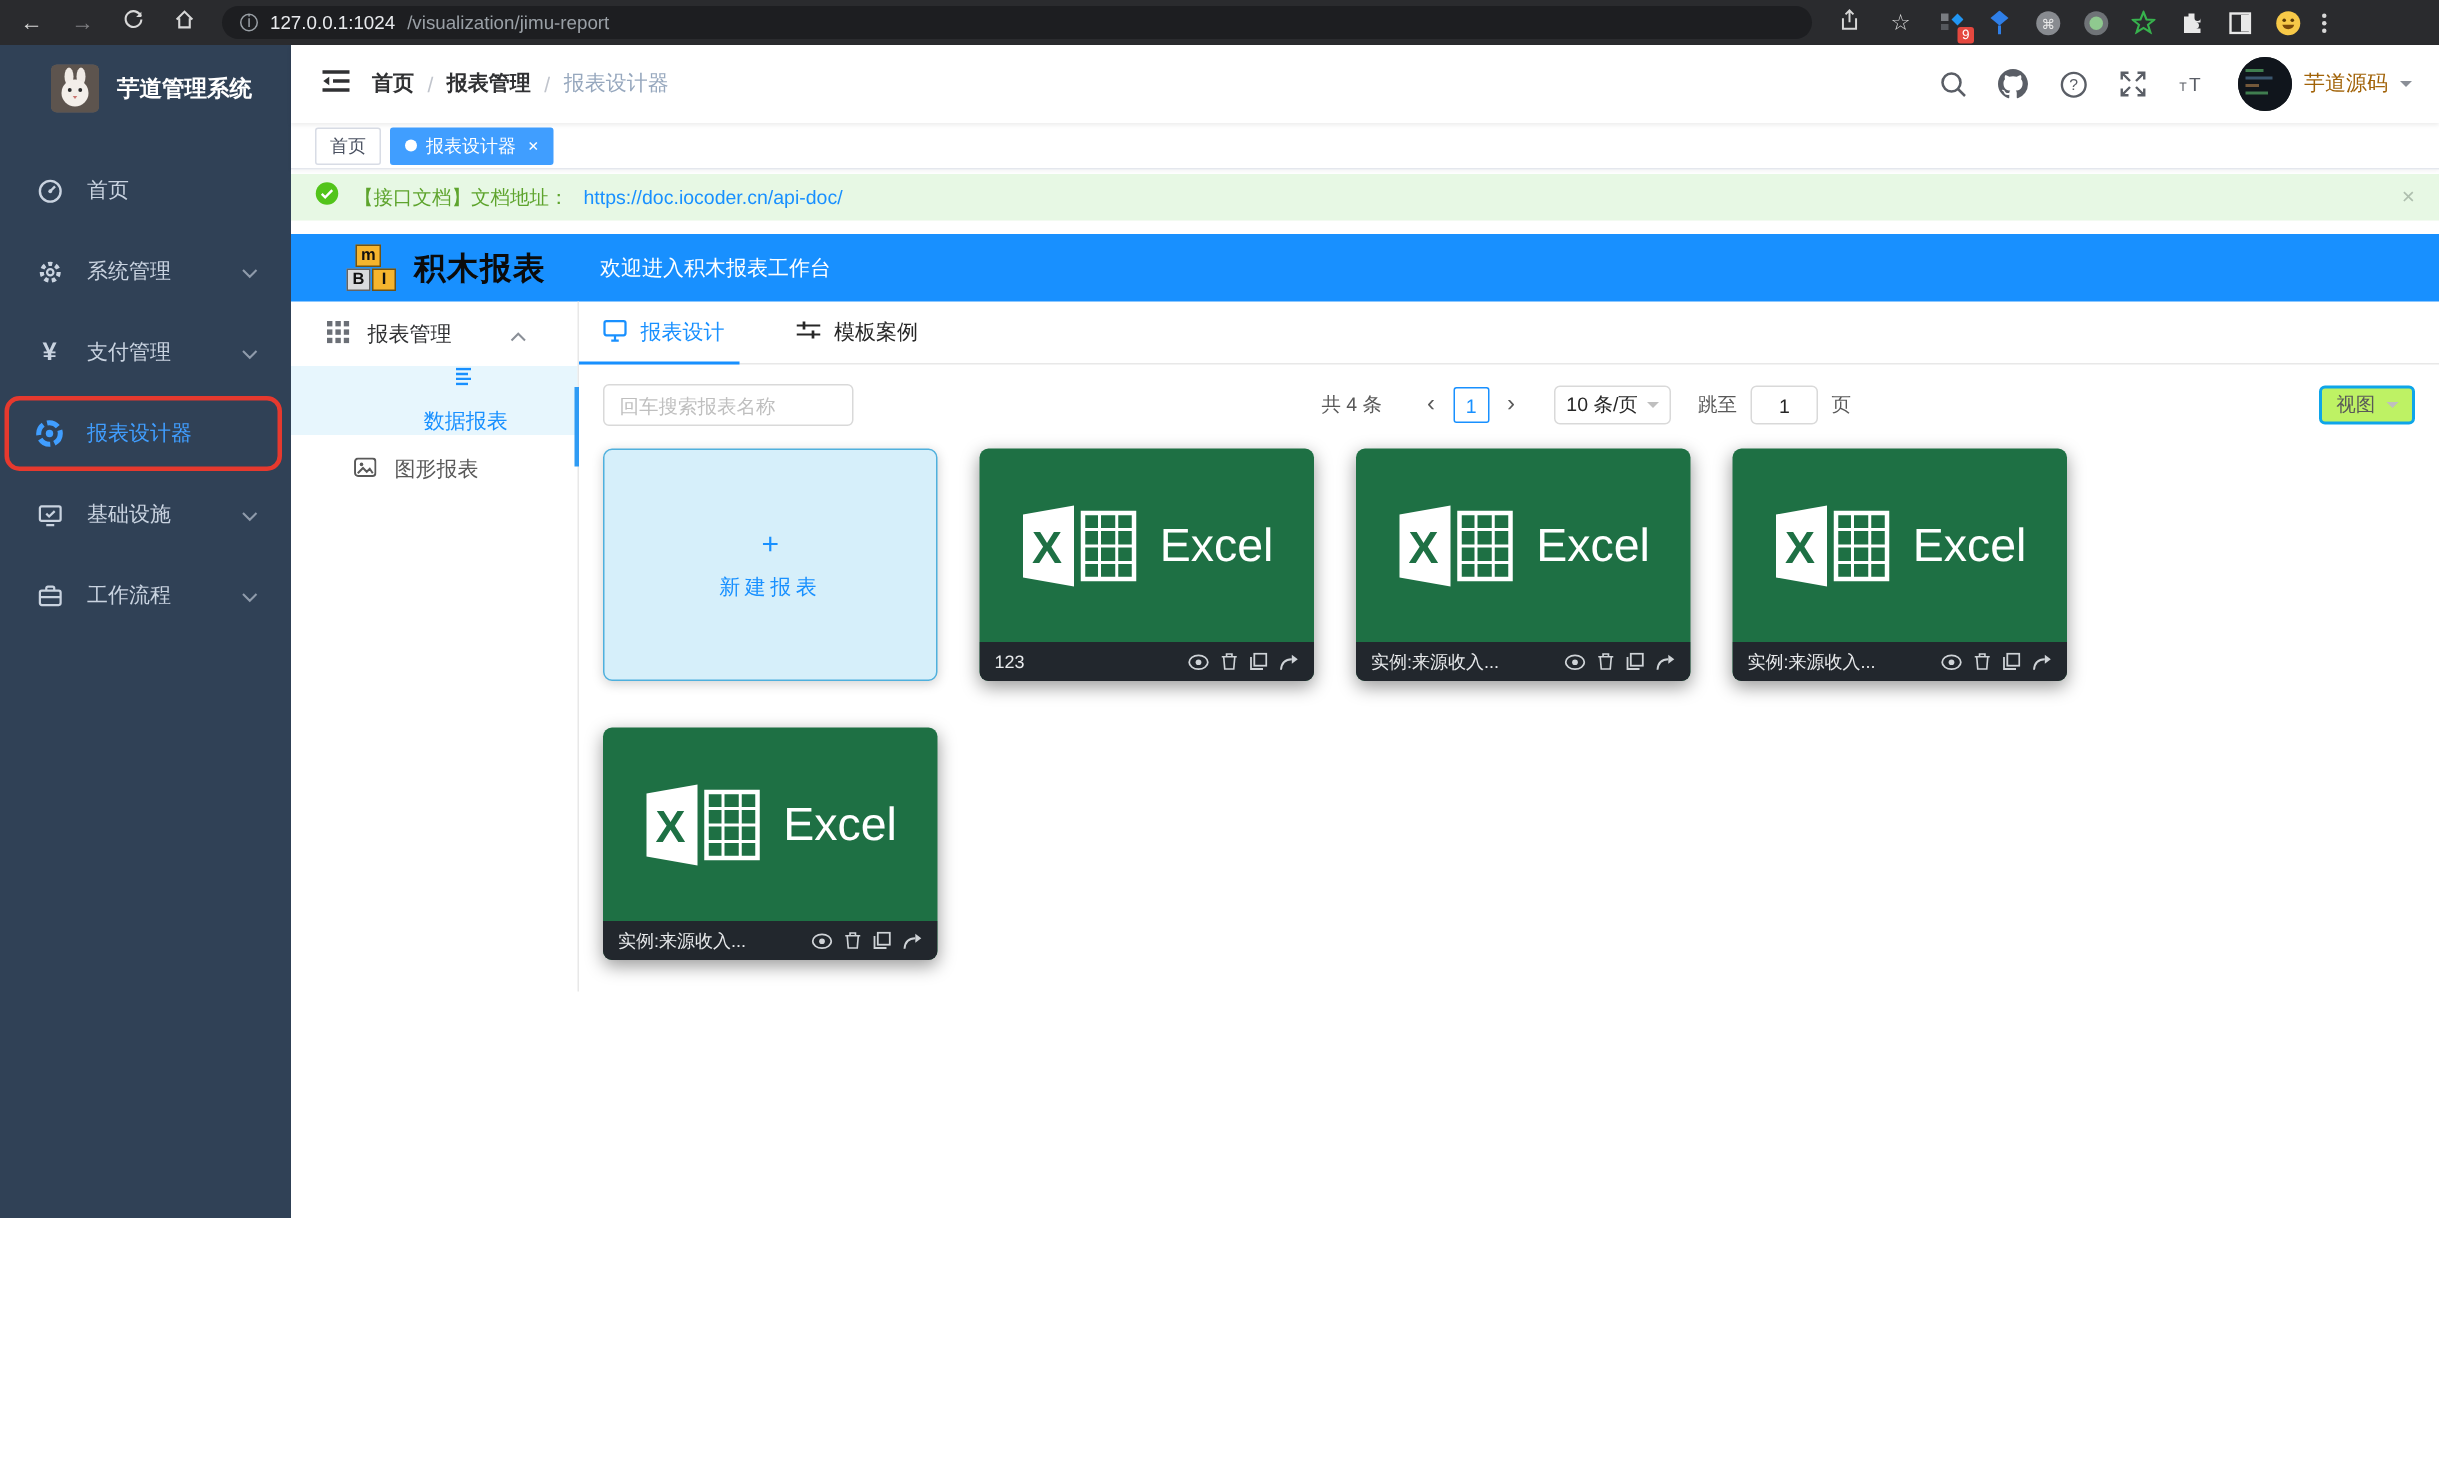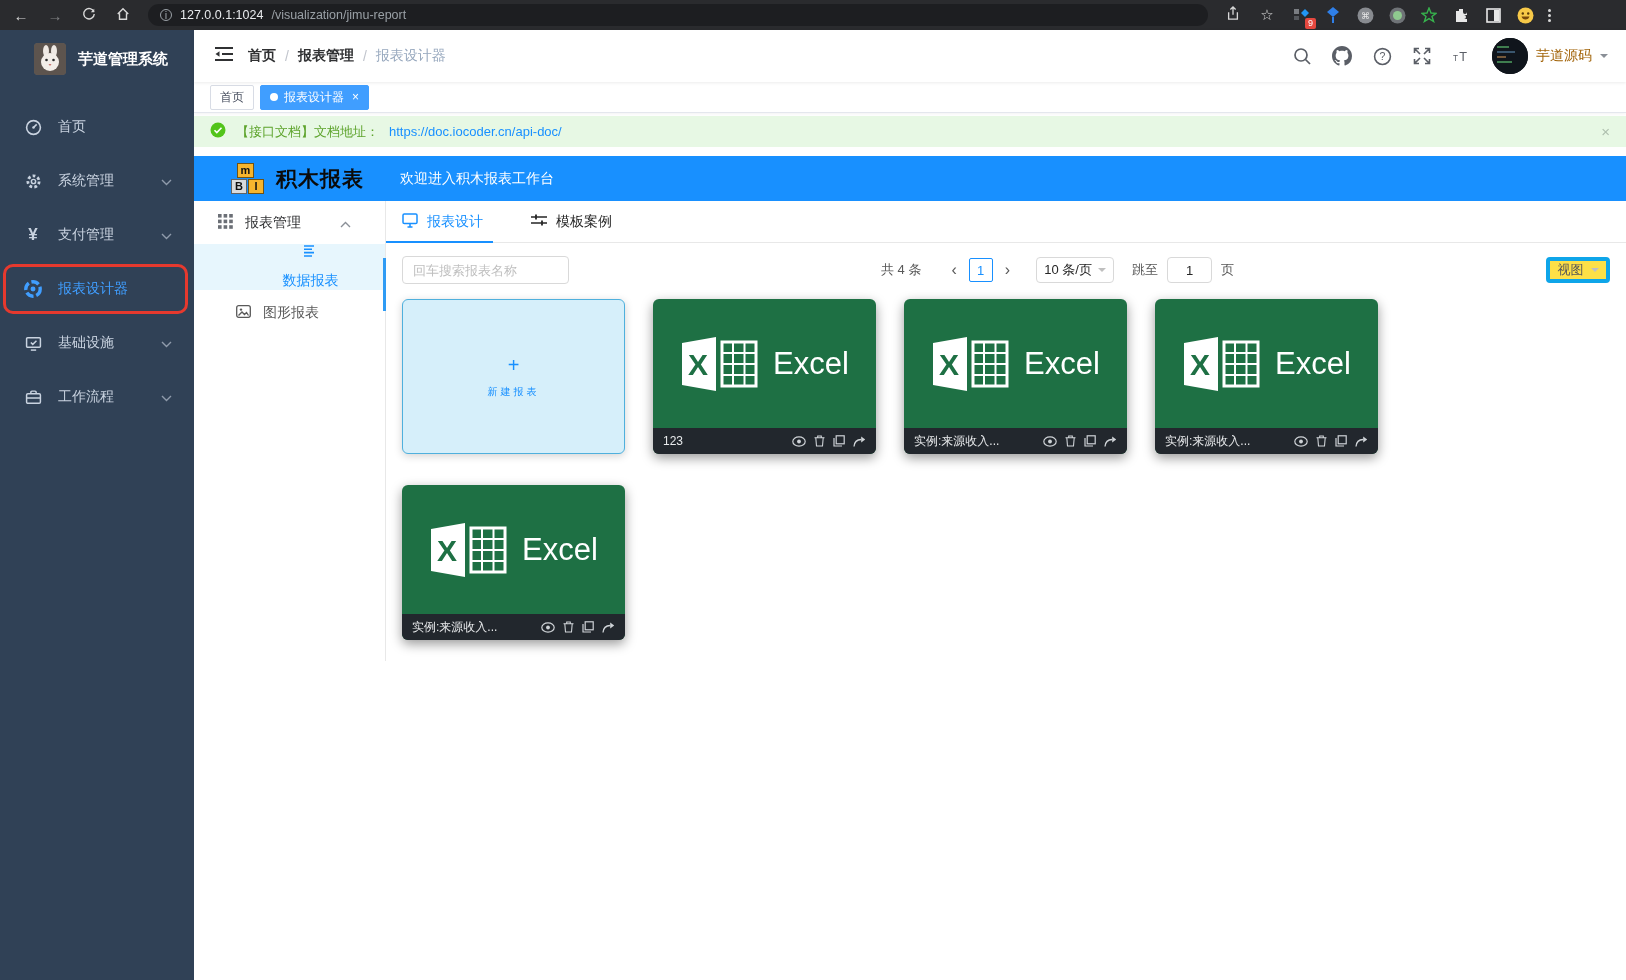--- a/index.html
+++ b/index.html
@@ -18,21 +18,21 @@
   .url-host { color:#e8eaed; font-size:12.5px; }
   .url-path { color:#9aa0a6; font-size:12.5px; }
   .ext-zone { display:flex; align-items:center; gap:14px; }
   .ext { width:18px; height:18px; display:flex; align-items:center; justify-content:center; position:relative; }
   .badge9 { position:absolute; right:-6px; bottom:-5px; background:#e5483f; color:#fff;
     font-size:9px; padding:0 3px; border-radius:2px; line-height:11px; }
   .kebab { display:flex; flex-direction:column; gap:2px; }
   .kebab i { width:3px; height:3px; border-radius:50%; background:#d8d8d8; }
 
   
-  .sidebar { position:absolute; top:30px; left:0; width:194px; height:950px; background:#304156; }
+  .sidebar { position:absolute; top:30px; left:0; width:194px; height:782px; background:#304156; }
   .logo-row { display:flex; align-items:center; gap:12px; padding:12px 0 10px 34px; height:56px; }
   .logo-avatar { width:32px; height:32px; border-radius:4px; background:#6b625c; overflow:hidden; flex:0 0 auto;}
   .app-title { color:#fff; font-size:15px; font-weight:bold; }
   .menu { margin-top:14px; }
   .menu-item { height:54px; display:flex; align-items:center; gap:16px; padding-left:24px;
     color:#c9d3e0; font-size:14px; cursor:pointer; position:relative; }
   .menu-item .mi-icon { width:18px; display:flex; justify-content:center; }
   .menu-item .arrow { position:absolute; right:22px; color:#8f9bab; }
   .menu-item.active { color:#409eff; }
   .menu-item.annotated::after { content:""; position:absolute; left:3px; right:6px; top:2px; bottom:2px;
@@ -111,30 +111,30 @@
   .pager { display:flex; align-items:center; font-size:13px; color:#595959; }
   .pg-total { margin-right:22px;text-align:right; }
   .pg-arrow { font-size:16px; color:#595959; padding:0 8px; cursor:pointer; }
   .pg-num { width:24px; height:24px; border:1px solid #1890ff; border-radius:2px; color:#1890ff;
     display:flex; align-items:center; justify-content:center; margin:0 4px; cursor:pointer; background:#fff;}
   .pg-size { width:78px; height:26px; border:1px solid #d9d9d9; border-radius:4px; margin-left:18px;
     display:flex; align-items:center; justify-content:center; gap:6px; color:#262626; cursor:pointer; background:#fff;}
   .pg-jump-label { margin-left:18px; }
   .pg-jump-input { width:45px; height:26px; border:1px solid #d9d9d9; border-radius:4px; margin:0 9px;
     text-align:center; font-size:13px; color:#262626; outline:none; font-family:inherit;}
-  .view-btn { width:64px; height:26px; border:4px solid #0ea5e9; border-radius:4px; background:#fde047;
+  .view-btn { width:64px; height:26px; border:2px solid #0ea5e9; border-radius:4px; background:#bef264;
     display:flex; align-items:center; justify-content:center; gap:7px; font-size:13px; color:#595959; cursor:pointer;}
 
   .cards { padding:15px 16px 0 16px; display:flex; flex-wrap:wrap; gap:31px 28px; }
   .card { width:223px; height:155px; border-radius:6px; }
   .new-card { background:#d6effa; border:1px solid #4fb0dd; display:flex; flex-direction:column;
     align-items:center; justify-content:center; gap:8px; color:#1890ff; cursor:pointer;
     box-shadow:0 2px 8px rgba(0,0,0,.18); }
   .new-plus { font-size:20px; }
-  .new-label { font-size:10px; letter-spacing:3px;font-family:Liberation Mono, monospace; }
+  .new-label { font-size:14px; letter-spacing:3px;font-family:Liberation Mono, monospace; }
   .excel-card { background:#1e7044; overflow:hidden; display:flex; flex-direction:column;
     box-shadow:0 4px 12px rgba(0,0,0,.4); cursor:pointer; }
   .excel-body { flex:1; display:flex; align-items:center; justify-content:center; gap:13px; }
   .excel-word { color:#fff; font-size:31px; font-weight:400; }
   .card-footer { height:26px; background:#22272d; display:flex; align-items:center;
     padding:0 10px; }
   .card-title { color:#e8eaec; font-size:12px; }
   .foot-icons { margin-left:auto; display:flex; gap:8px; align-items:center; }
   .foot-icons svg { cursor:pointer; }
 

